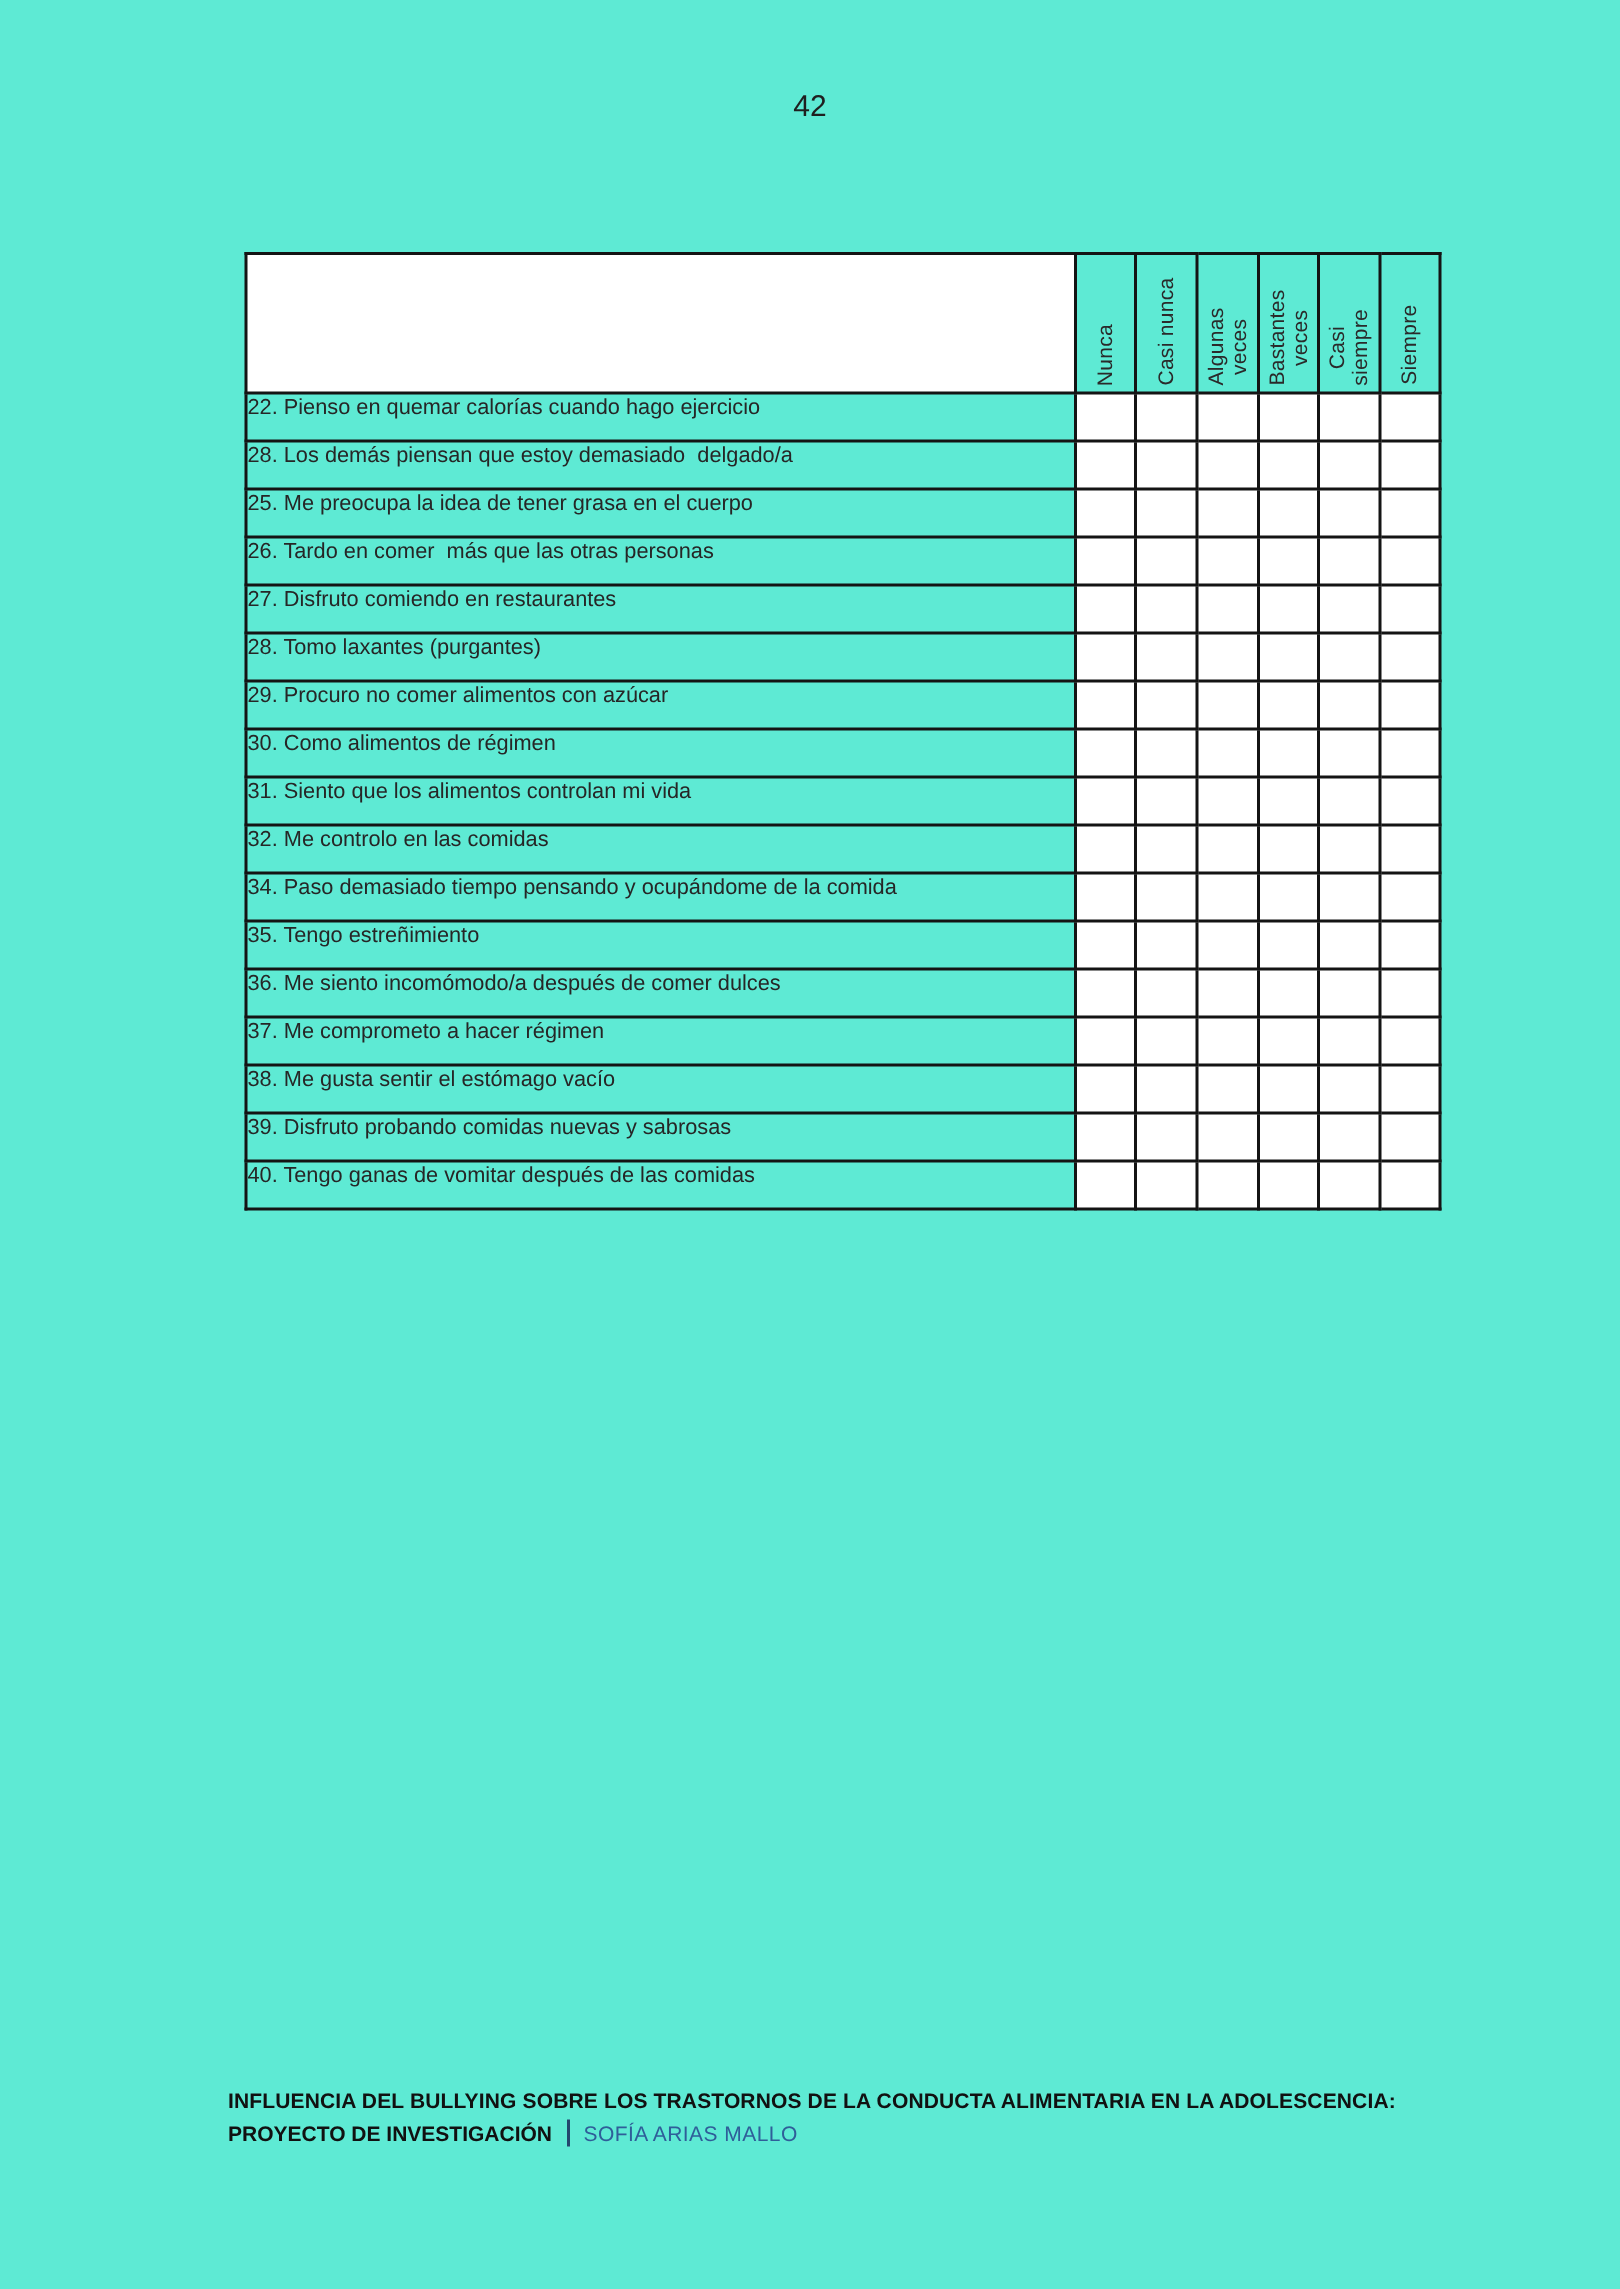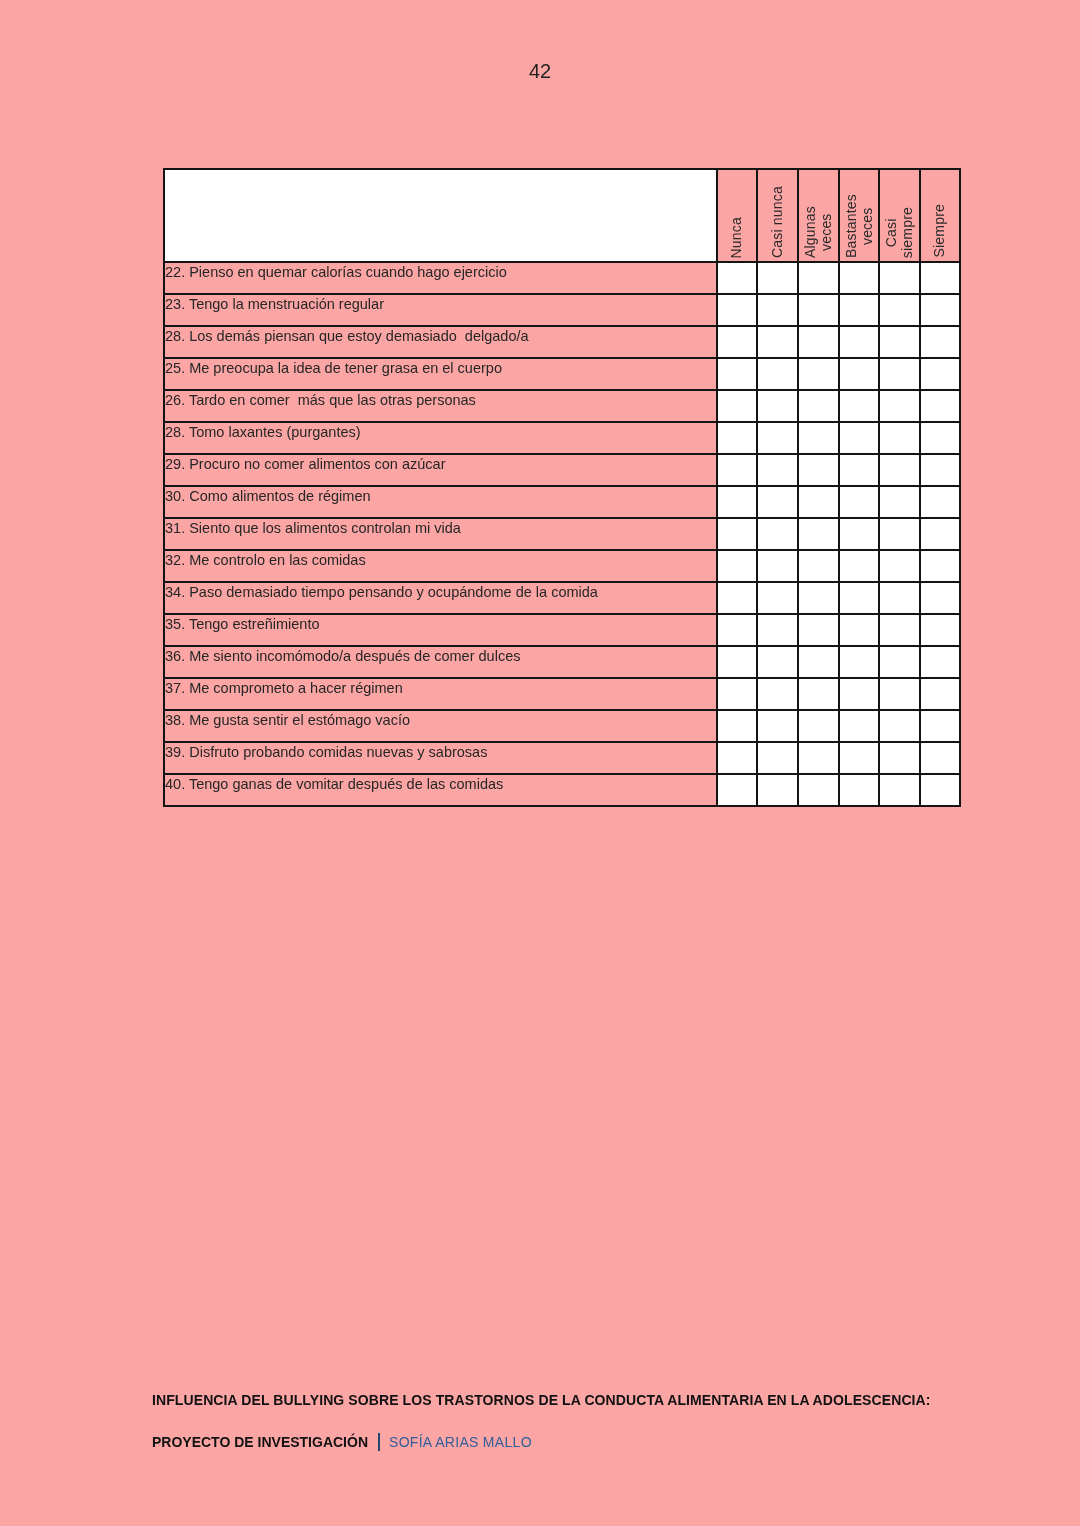--- a/index.html
+++ b/index.html
@@ -7,21 +7,21 @@
     width: 1080px; height: 1526px;
     background: #ffffff;
     font-family: "Liberation Sans", sans-serif;
     color: #222222;
     position: relative;
     overflow: hidden;
   }
   .page {
     position: absolute; inset: 0;
     width: 1080px; height: 1526px;
-    background: #fca5a5;
+    background: #5eead4;
   }
   .page-number {
     position: absolute;
     top: 60px; left: 0; width: 1080px;
     text-align: center;
     font-size: 20px;
     color: #1f1f1f;
   }
   table.questionnaire {
     position: absolute;
@@ -70,21 +70,21 @@
     position: absolute;
     left: 152px; top: 1392px;
     width: 880px;
     font-size: 14px;
     line-height: 17px;
     color: #111111;
   }
   .footer .line1 {
     font-weight: bold;
     letter-spacing: 0.1px;
-    margin-bottom: 24px;
+    margin-bottom: 4px;
   }
   .footer .line2 { font-weight: bold; }
   .footer .sep {
     display: inline-block;
     width: 2px; height: 18px;
     background: #24476E;
     margin: 0 9px 0 10px;
     vertical-align: -4px;
   }
   .footer .author {
@@ -129,48 +129,48 @@
     <tr>
           <td class="q">22. Pienso en quemar calorías cuando hago ejercicio</td>
           <td class="a"></td>
           <td class="a"></td>
           <td class="a"></td>
           <td class="a"></td>
           <td class="a"></td>
           <td class="a"></td>
         </tr>
         <tr>
-          <td class="q">23. Tengo la menstruación regular</td>
-          <td class="a"></td>
-          <td class="a"></td>
-          <td class="a"></td>
-          <td class="a"></td>
-          <td class="a"></td>
-          <td class="a"></td>
-        </tr>
-        <tr>
           <td class="q">28. Los demás piensan que estoy demasiado  delgado/a</td>
           <td class="a"></td>
           <td class="a"></td>
           <td class="a"></td>
           <td class="a"></td>
           <td class="a"></td>
           <td class="a"></td>
         </tr>
         <tr>
           <td class="q">25. Me preocupa la idea de tener grasa en el cuerpo</td>
           <td class="a"></td>
           <td class="a"></td>
           <td class="a"></td>
           <td class="a"></td>
           <td class="a"></td>
           <td class="a"></td>
         </tr>
         <tr>
           <td class="q">26. Tardo en comer  más que las otras personas</td>
+          <td class="a"></td>
+          <td class="a"></td>
+          <td class="a"></td>
+          <td class="a"></td>
+          <td class="a"></td>
+          <td class="a"></td>
+        </tr>
+        <tr>
+          <td class="q">27. Disfruto comiendo en restaurantes</td>
           <td class="a"></td>
           <td class="a"></td>
           <td class="a"></td>
           <td class="a"></td>
           <td class="a"></td>
           <td class="a"></td>
         </tr>
         <tr>
           <td class="q">28. Tomo laxantes (purgantes)</td>
           <td class="a"></td>

